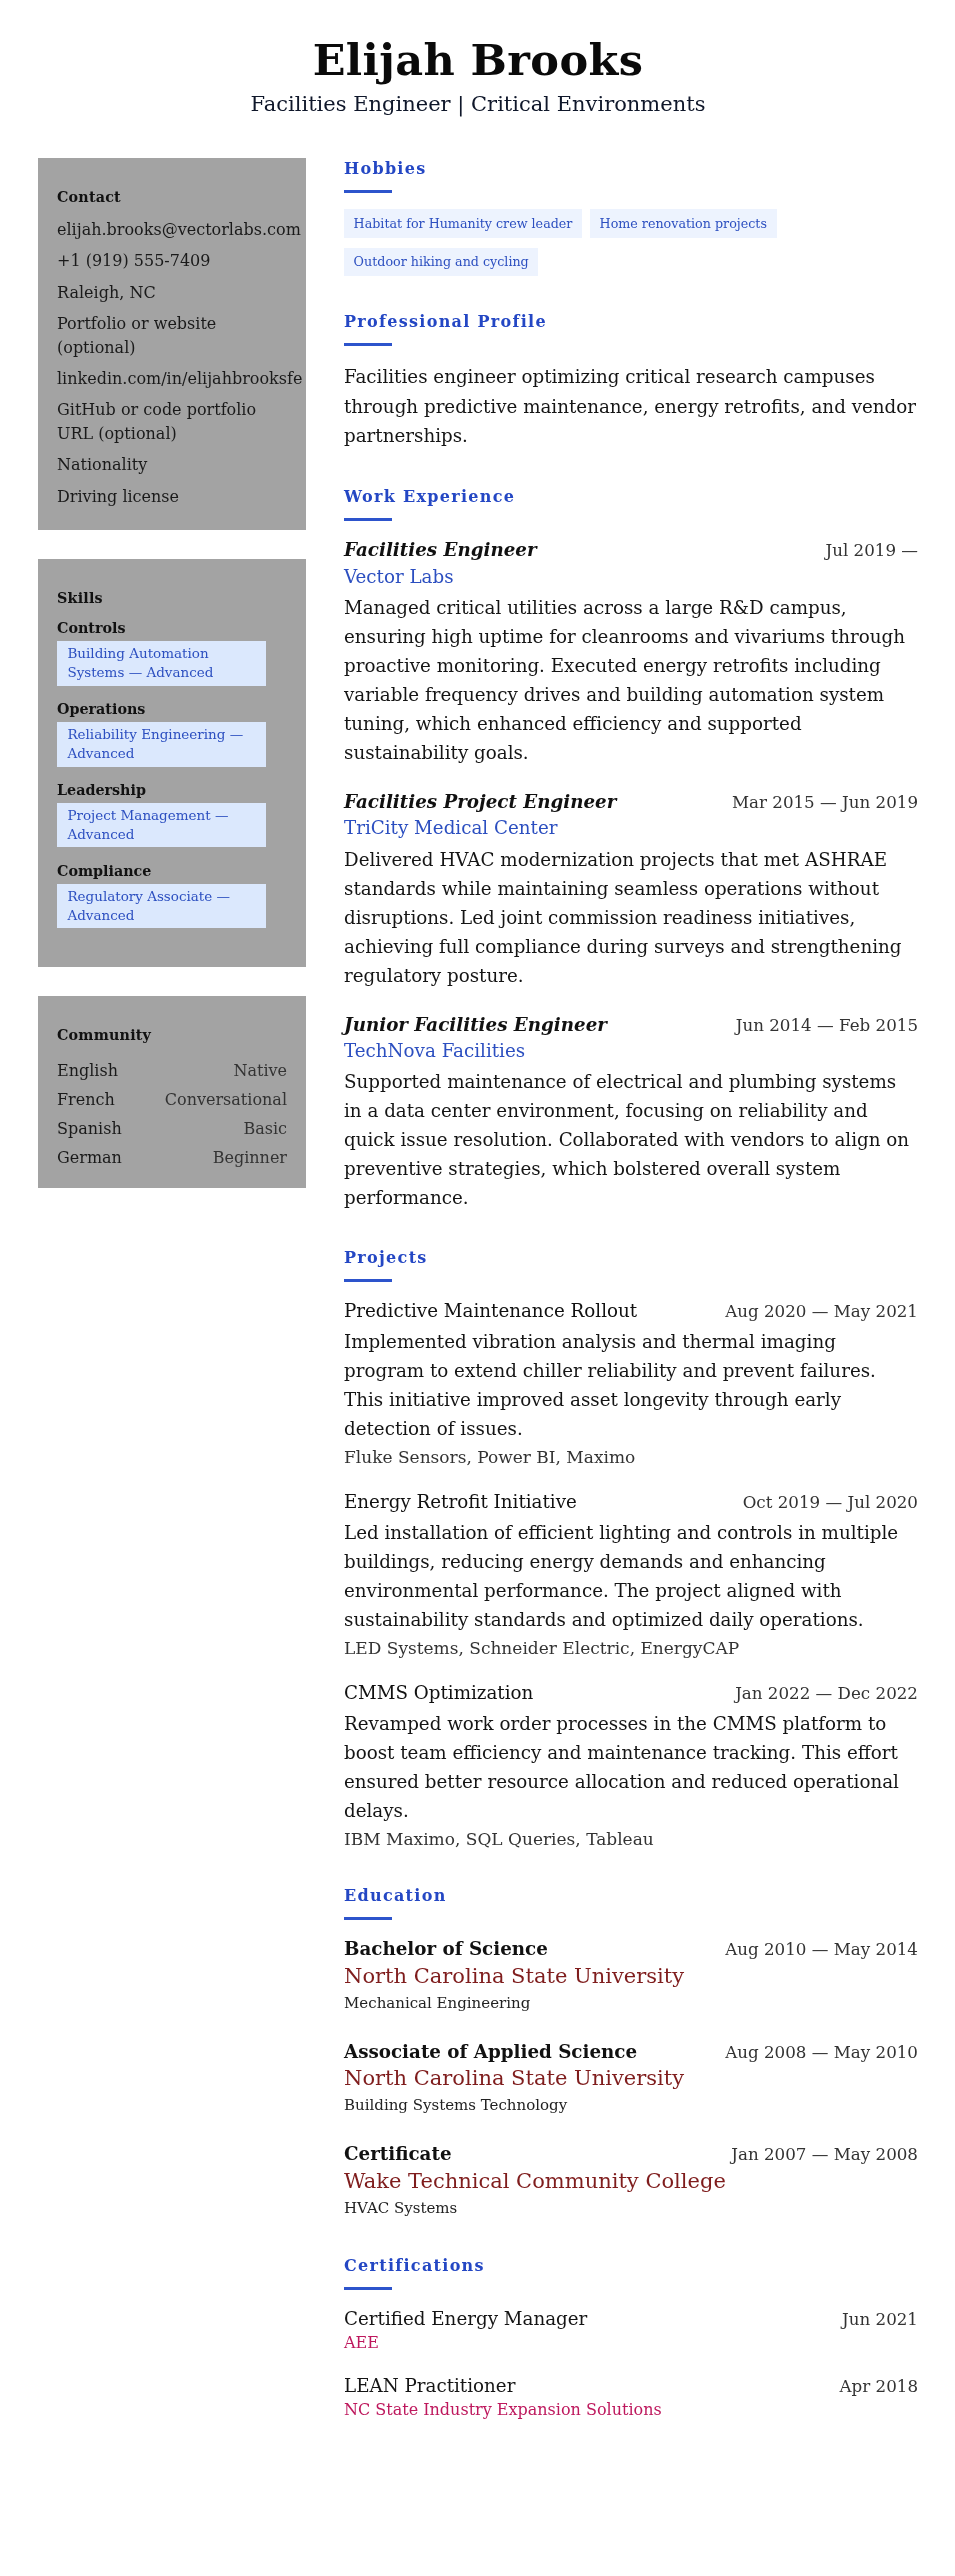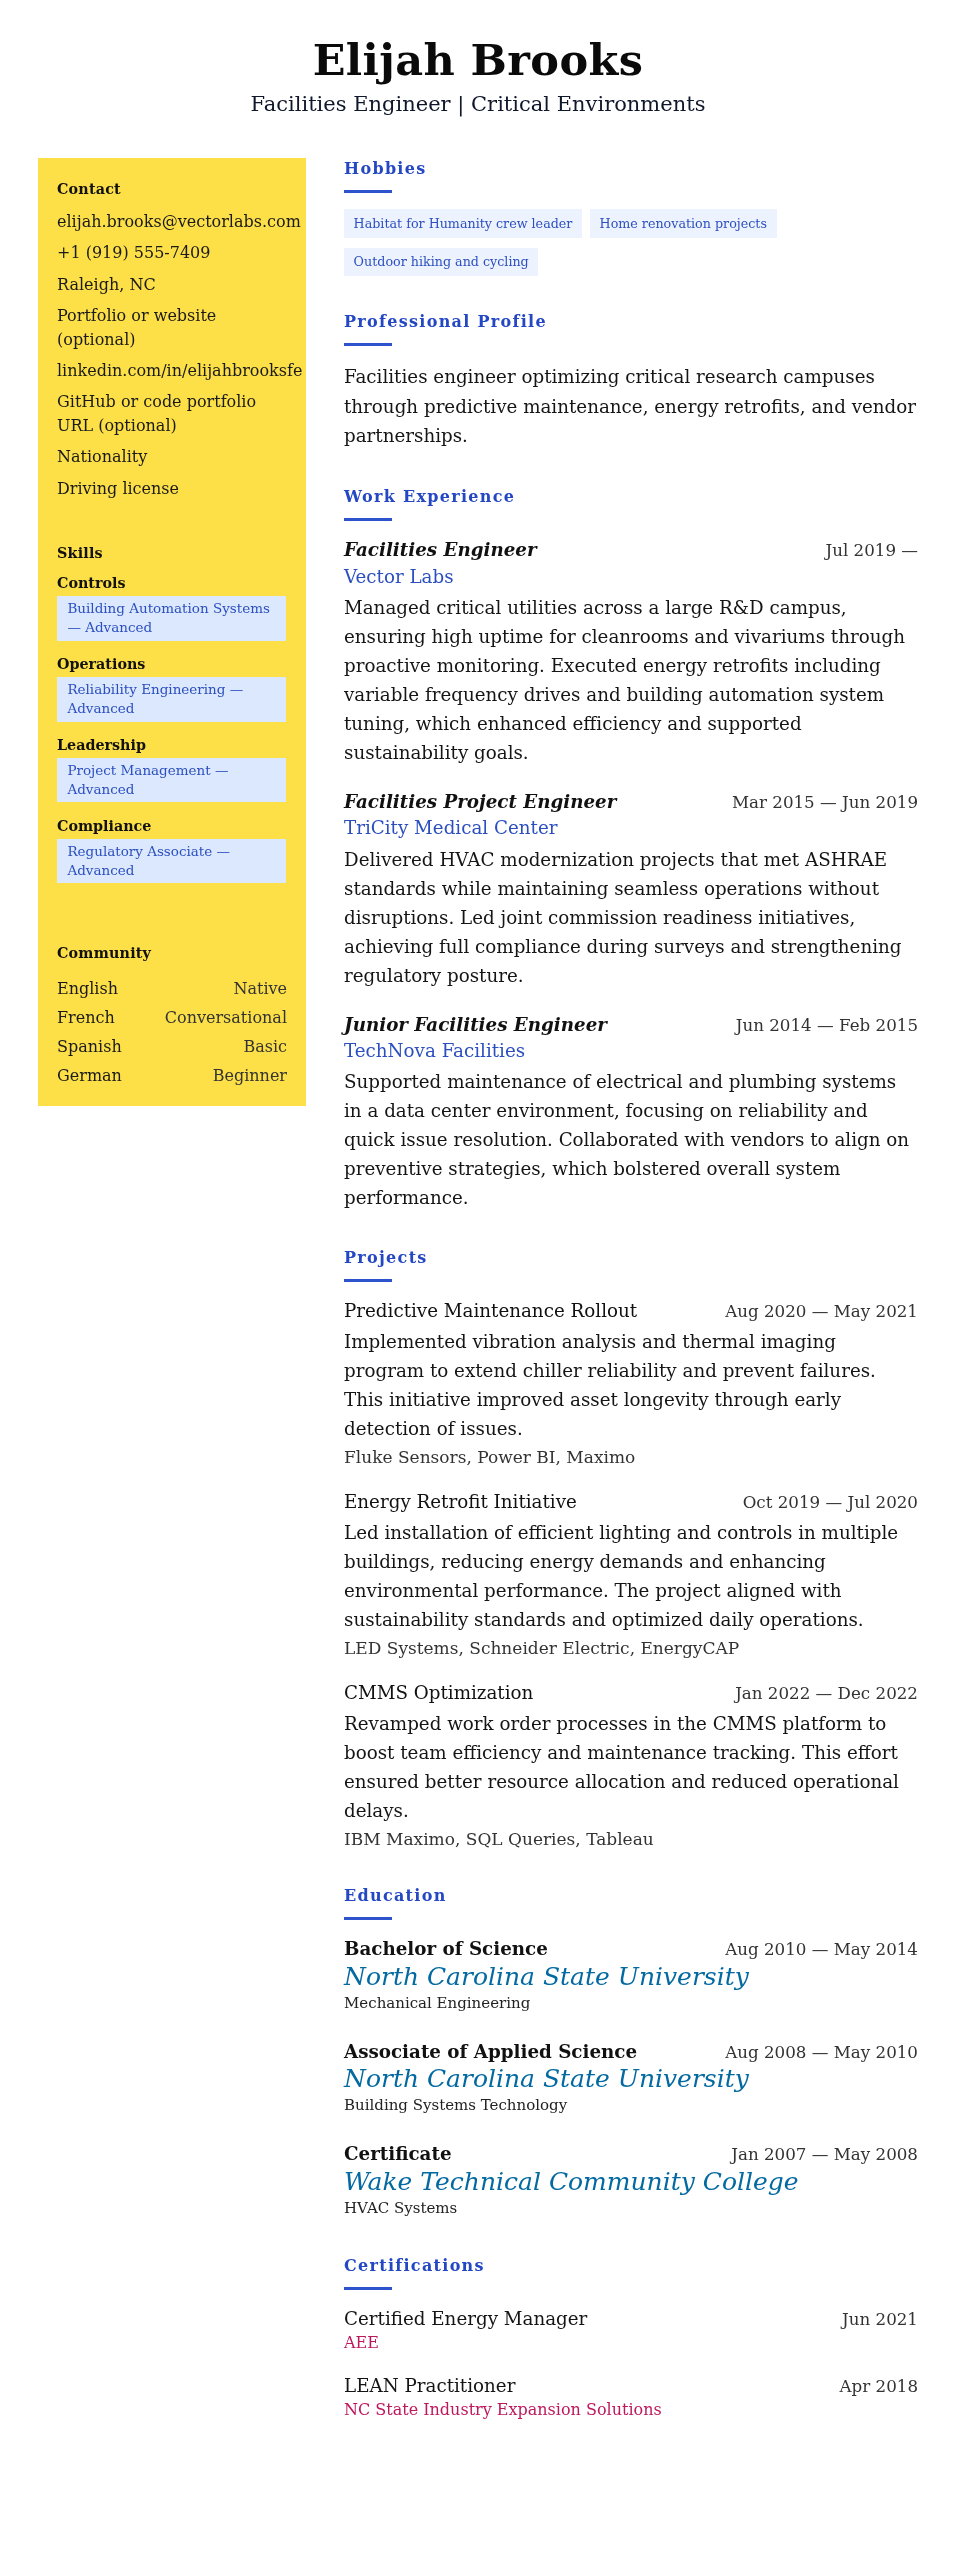--- a/index.html
+++ b/index.html
@@ -10,29 +10,29 @@
     color: #111111;
   }
   .header { text-align: center; padding-top: 35px; height: 140px; }
   .header h1 { font-size: 43px; font-weight: bold; line-height: 51px; color: #0a0a0a; letter-spacing: 0.4px; }
   .header .subtitle { font-size: 21px; line-height: 27px; color: #0f172a; margin-top: 4.8px; }
 
   .layout { position: relative; display: flex; padding: 0 38px; gap: 38px; }
   .sidebar { width: 268px; flex: 0 0 268px; padding-top: 18.3px; }
   .main { flex: 1; width: 574px; padding-top: 18.3px; }
 
-  .side-box { background: #fde047; padding: 22px 19px 19px 19px; }
+  .side-box { background: #a3a3a3; padding: 30px 19px 19px 19px; margin-bottom: 29px; }
   .side-box h3 { font-size: 14.3px; font-weight: bold; color: #111; line-height: 19px; margin-bottom: 11px; letter-spacing: 0.2px; }
   .contact-list .c-item { font-size: 16px; line-height: 24px; margin-bottom: 7.2px; white-space: normal; overflow: visible; color: #1a1a1a; }
   .contact-list .c-item.nowrap { white-space: nowrap; }
   .contact-box { padding-bottom: 14.3px; }
 
   .skill-group .g-title { font-size: 14.3px; font-weight: bold; line-height: 19px; margin-bottom: 3.2px; margin-top: 9.6px; }
   .skill-group:first-of-type .g-title { margin-top: 0; }
-  .skill-chip { background: #dbe8fd; color: #2c4fc0; font-size: 13.5px; line-height: 19px; padding: 3.2px 10.4px; margin-right: 0; width: 229px; margin-bottom: 14.3px; }
+  .skill-chip { background: #dbe8fd; color: #2c4fc0; font-size: 13.5px; line-height: 19px; padding: 3.2px 10.4px; margin-right: 0; width: 209px; margin-bottom: 14.3px; }
   .skills-box { padding-bottom: 24px; }
 
   .lang-row { display: flex; justify-content: space-between; font-size: 16px; line-height: 29px; color: #1a1a1a; }
   .lang-row .lvl { color: #333; }
   .lang-box { padding-bottom: 16px; }
 
   .section { margin-bottom: 35px; }
   .sec-title { font-size: 16px; font-weight: bold; color: #2447c4; letter-spacing: 1.3px; line-height: 21px; }
   .sec-rule { width: 48px; height: 3.2px; background: #2d54cc; margin-top: 11px; margin-bottom: 16px; }
 
@@ -47,21 +47,21 @@
   .date { font-size: 16.7px; color: #333; line-height: 24px; white-space: nowrap; }
   .company { font-size: 18.3px; color: #2c4fc0; line-height: 27px; }
   .desc { font-size: 18.3px; line-height: 29px; color: #151515; margin-top: 3.2px; }
 
   .proj { margin-bottom: 21px; }
   .proj-title { font-size: 18.3px; line-height: 25.5px; color: #111; }
   .proj-tech { font-size: 17px; color: #333; line-height: 22px; margin-top: 3.2px; }
 
   .edu { margin-bottom: 24px; }
   .edu-degree { font-size: 18.3px; font-weight: bold; line-height: 25.5px; }
-  .edu-school { font-size: 25px; line-height: 29px; color: #0369a1; font-style: italic; }
+  .edu-school { font-size: 21px; line-height: 29px; color: #7f1d1d; }
   .edu-field { font-size: 15px; line-height: 24px; color: #222; }
 
   .cert { margin-bottom: 17.5px; }
   .cert-name { font-size: 18.3px; line-height: 25.5px; color: #151515; }
   .cert-issuer { font-size: 16px; line-height: 24px; color: #be185d; }
 </style>
 </head>
 <body>
 
 <header class="header">

